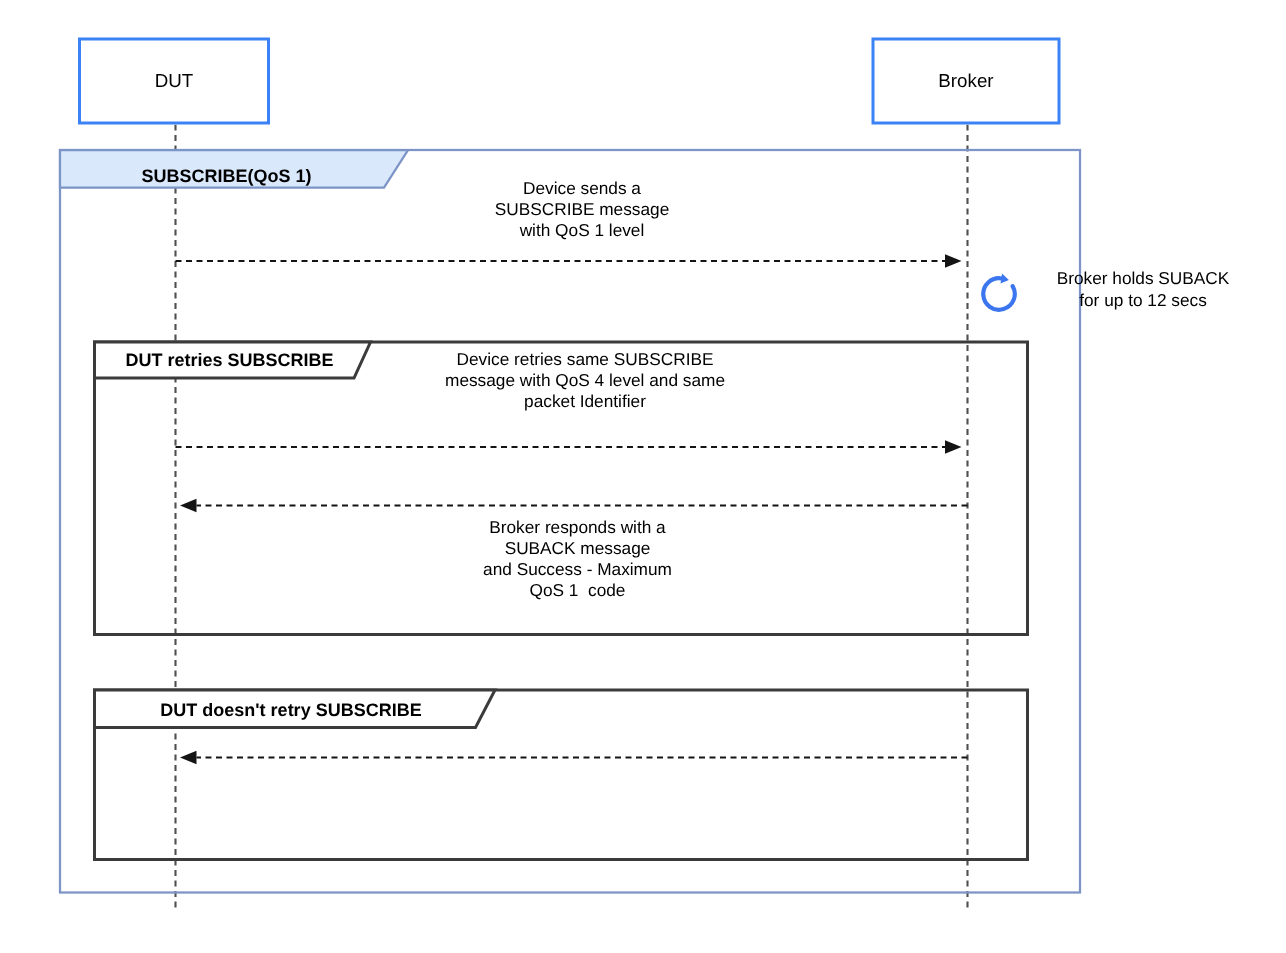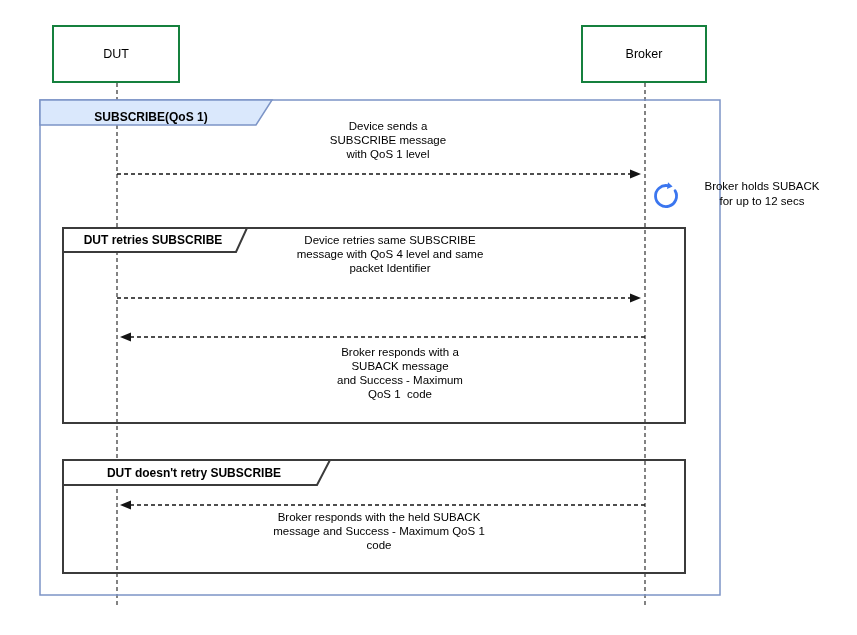--- a/index.html
+++ b/index.html
@@ -3,21 +3,21 @@
 <meta charset="utf-8">
 <style>
   html,body{margin:0;padding:0;background:#ffffff;}
   .canvas{
     position:relative;width:857px;height:635px;background:#ffffff;
     font-family:"Liberation Sans",sans-serif;color:#000;overflow:hidden;
   }
   svg.layer{position:absolute;left:0;top:0;width:857px;height:635px;}
   .actor-box{
     position:absolute;display:flex;align-items:center;justify-content:center;
-    background:#ffffff;border:2px solid #15803d;font-size:12.5px;box-sizing:border-box;
+    background:#ffffff;border:2px solid #3b82f6;font-size:12.5px;box-sizing:border-box;
   }
   .frame-label-text{
     position:absolute;display:flex;align-items:center;justify-content:center;
     font-size:12px;font-weight:bold;box-sizing:border-box;
   }
   .msg{
     position:absolute;white-space:pre;text-align:center;
     font-size:11.5px;line-height:14px;
   }
   .note-text{
@@ -77,24 +77,21 @@
   <div class="frame-label-text" style="left:40px;top:100px;width:222px;height:34px;">SUBSCRIBE(QoS 1)</div>
   <div class="frame-label-text" style="left:63px;top:460px;width:262px;height:25px;">DUT doesn't retry SUBSCRIBE</div>
   <div class="frame-label-text" style="left:63px;top:228px;width:180px;height:24px;">DUT retries SUBSCRIBE</div>
 
   <div class="msg" style="left:238px;top:119px;width:300px;">Device sends a
 SUBSCRIBE message
 with QoS 1 level</div>
   <div class="msg" style="left:240px;top:233px;width:300px;">Device retries same SUBSCRIBE
 message with QoS 4 level and same
 packet Identifier</div>
-  <div class="msg" style="left:250px;top:345px;width:300px;">Broker responds with a
+  <div class="msg" style="left:235px;top:345px;width:300px;">Broker responds with a
 SUBACK message
 and Success - Maximum
 QoS 1  code</div>
-  <div class="msg" style="left:229px;top:510px;width:300px;">Broker responds with the held SUBACK
-message and Success - Maximum QoS 1
-code</div>
 
   <div class="note-text" style="left:684px;top:179px;width:156px;">Broker holds SUBACK
 for up to 12 secs</div>
 
 </div>
 
 </body></html>

